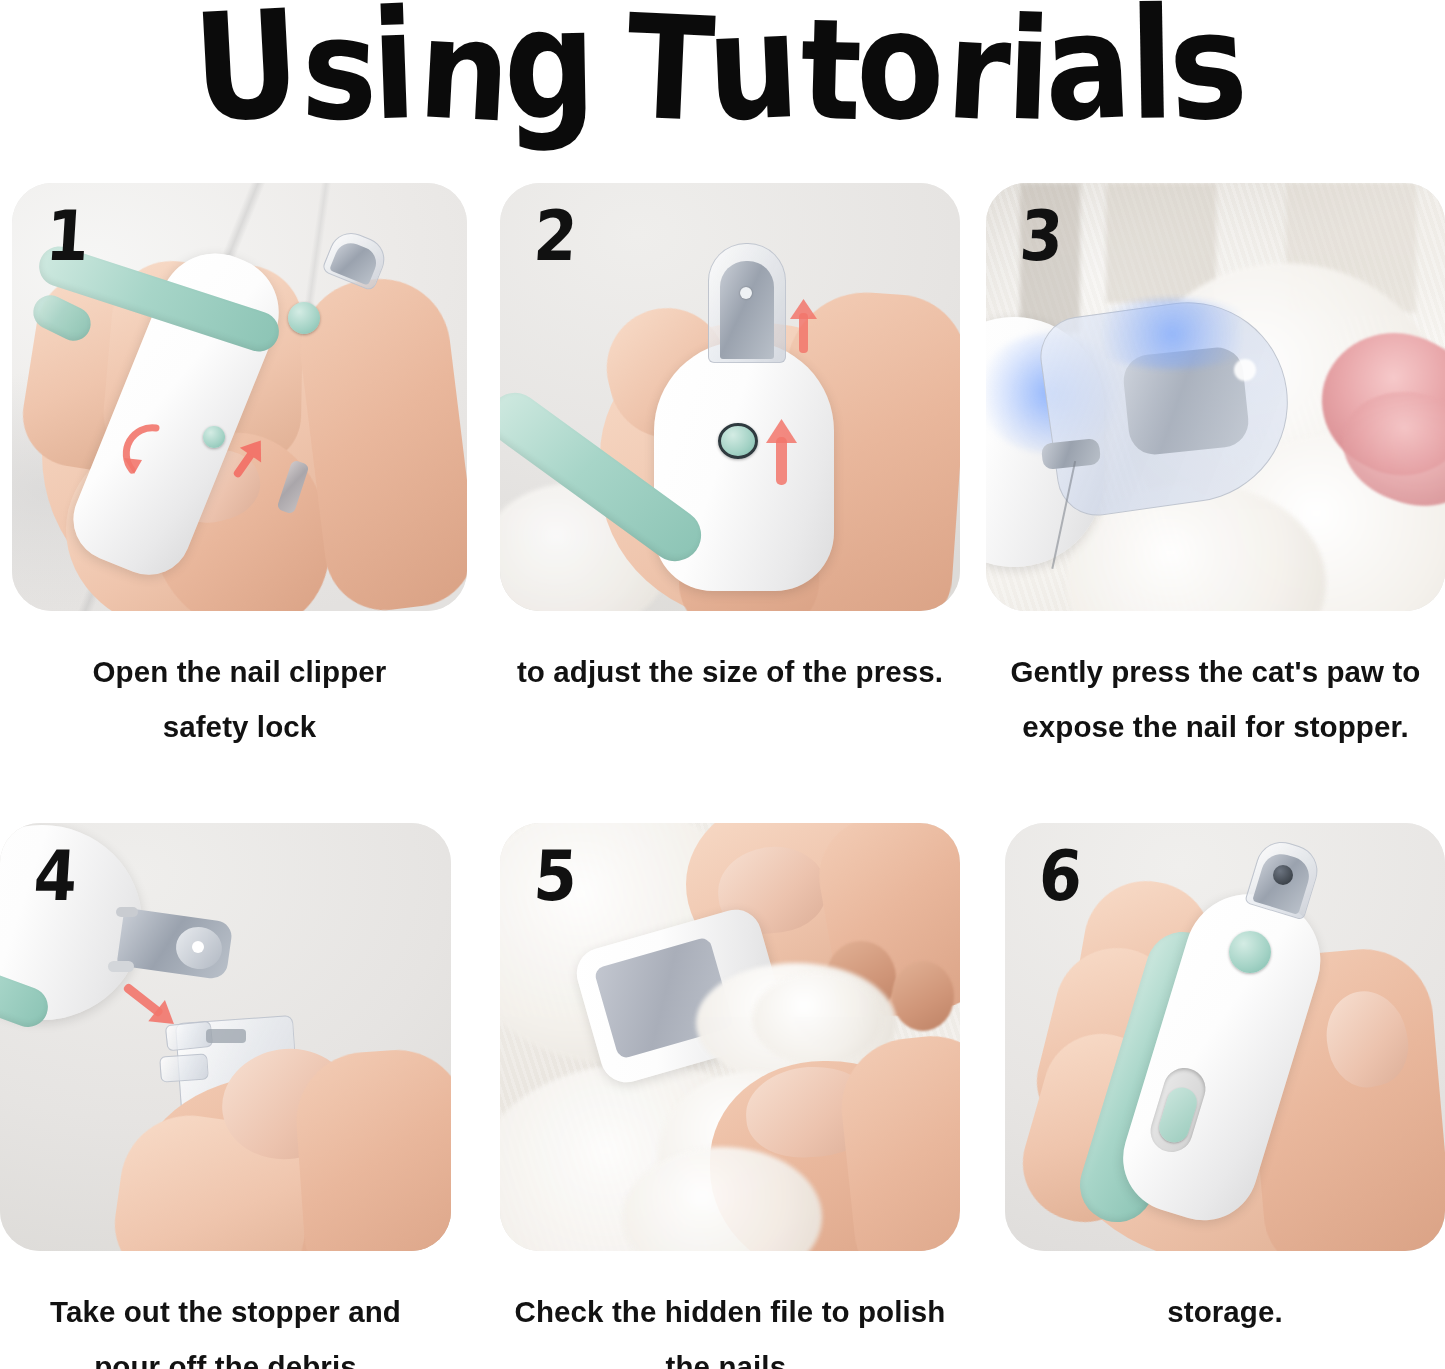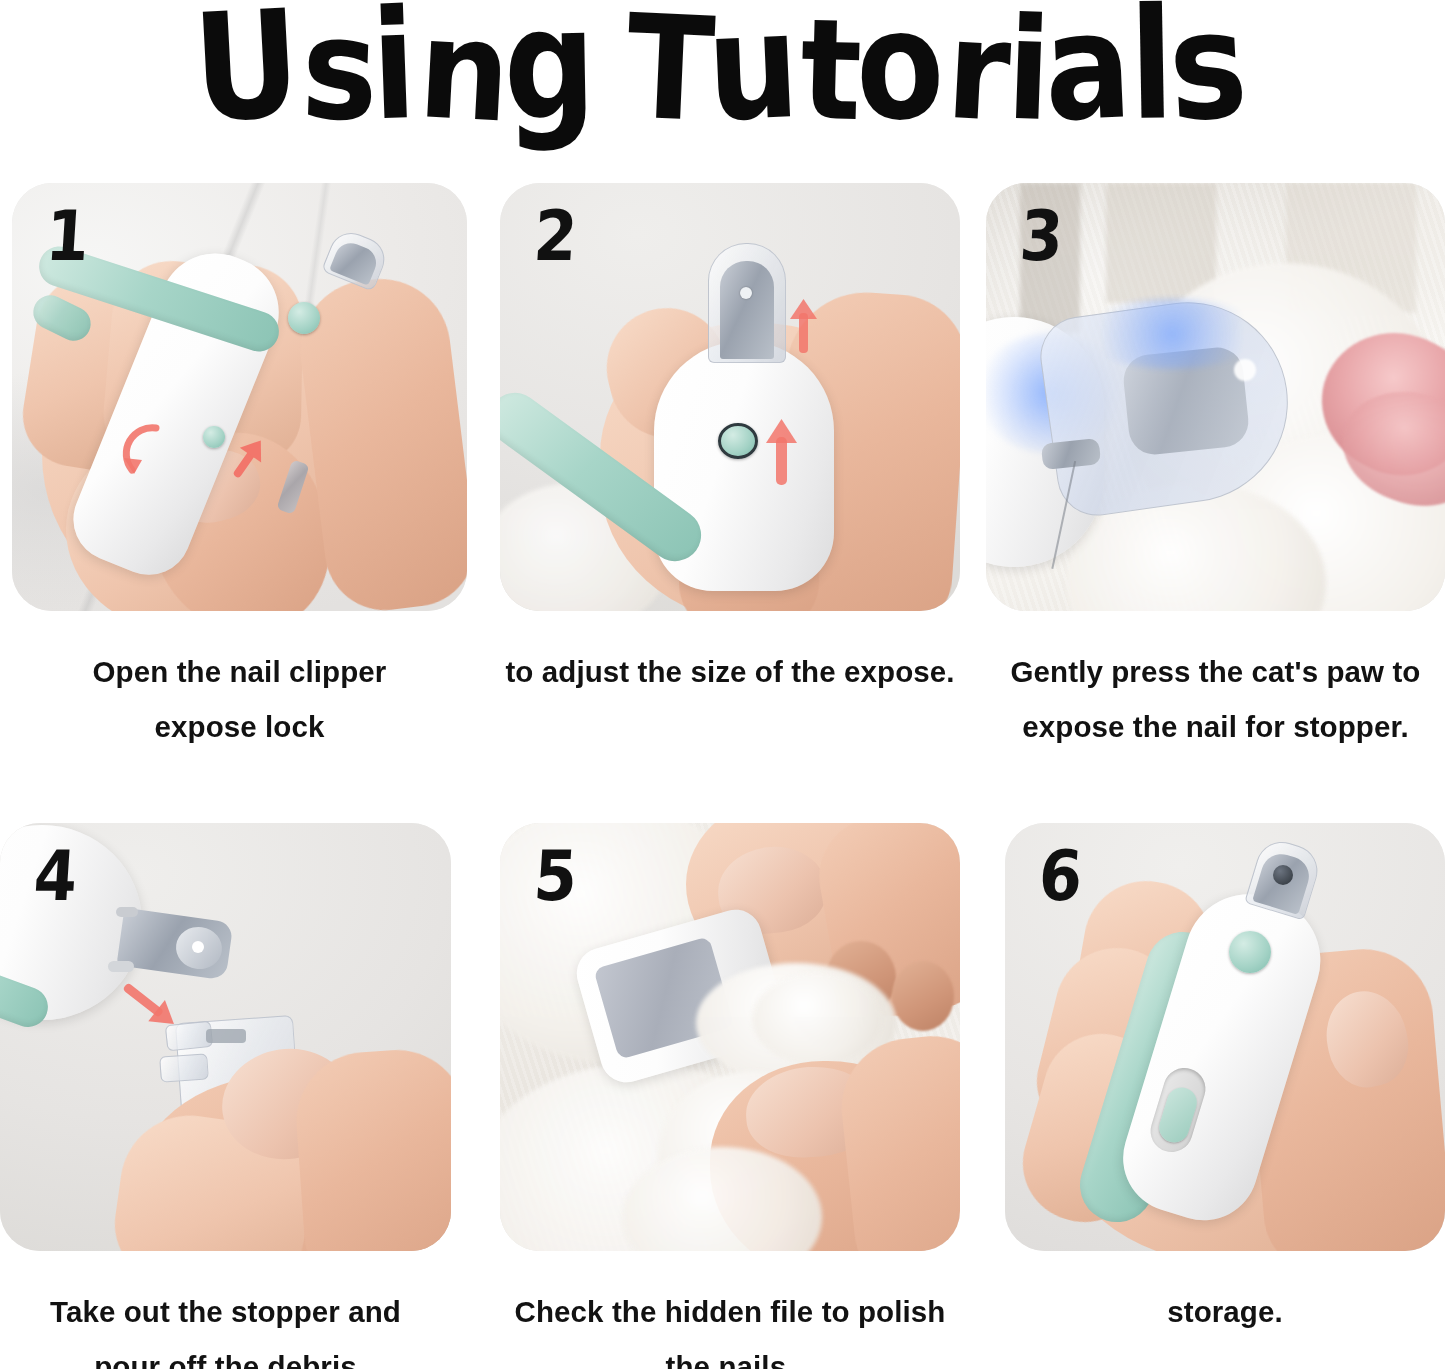--- a/index.html
+++ b/index.html
@@ -294,21 +294,21 @@
                 <rect x="16" y="18" width="8" height="32" rx="4" fill="#f2766b"></rect>
                 <path d="M20 6 L33 24 L7 24 Z" fill="#f2766b"></path>
               </g>
             </svg>
           </div>
         </div>
         <div class="step-num">1</div>
       </div>
       <div class="caption">
         <span class="ln">Open the nail clipper</span>
-        <span class="ln">expose lock</span>
+        <span class="ln">safety lock</span>
       </div>
     </div>
 
     <div class="cell" style="left:500px; top:33px; width:460px;">
       <div class="panel">
         <div class="scene">
           <div class="bg-grey"></div>
           <div class="fur-tuft" style="left:-20px; top:300px; width:190px; height:150px; opacity:.8;"></div>
 
           <div class="skin light" style="left:100px; top:140px; width:330px; height:300px; border-radius:46% 54% 50% 50%;"></div>
@@ -337,21 +337,21 @@
           <div class="arrow" style="left:262px; top:232px; width:40px; height:74px;">
             <svg width="40" height="74" viewBox="0 0 40 74">
               <rect x="14" y="22" width="11" height="48" rx="5" fill="#f2766b" opacity=".85"></rect>
               <path d="M19.5 4 L35 28 L4 28 Z" fill="#f2766b" opacity=".85"></path>
             </svg>
           </div>
         </div>
         <div class="step-num">2</div>
       </div>
       <div class="caption">
-        <span class="ln">to adjust the size of the expose.</span>
+        <span class="ln">to adjust the size of the press.</span>
       </div>
     </div>
 
     <div class="cell" style="left:986px; top:33px; width:459px;">
       <div class="panel">
         <div class="scene">
           <div class="bg-fur"></div>
 
           <div class="blurv" style="position:absolute; left:34px; top:0; width:60px; height:150px; background:#b9b2a8; opacity:.5;"></div>
           <div class="blurv" style="position:absolute; left:120px; top:0; width:110px; height:120px; background:#cfc8bd; opacity:.45;"></div>

